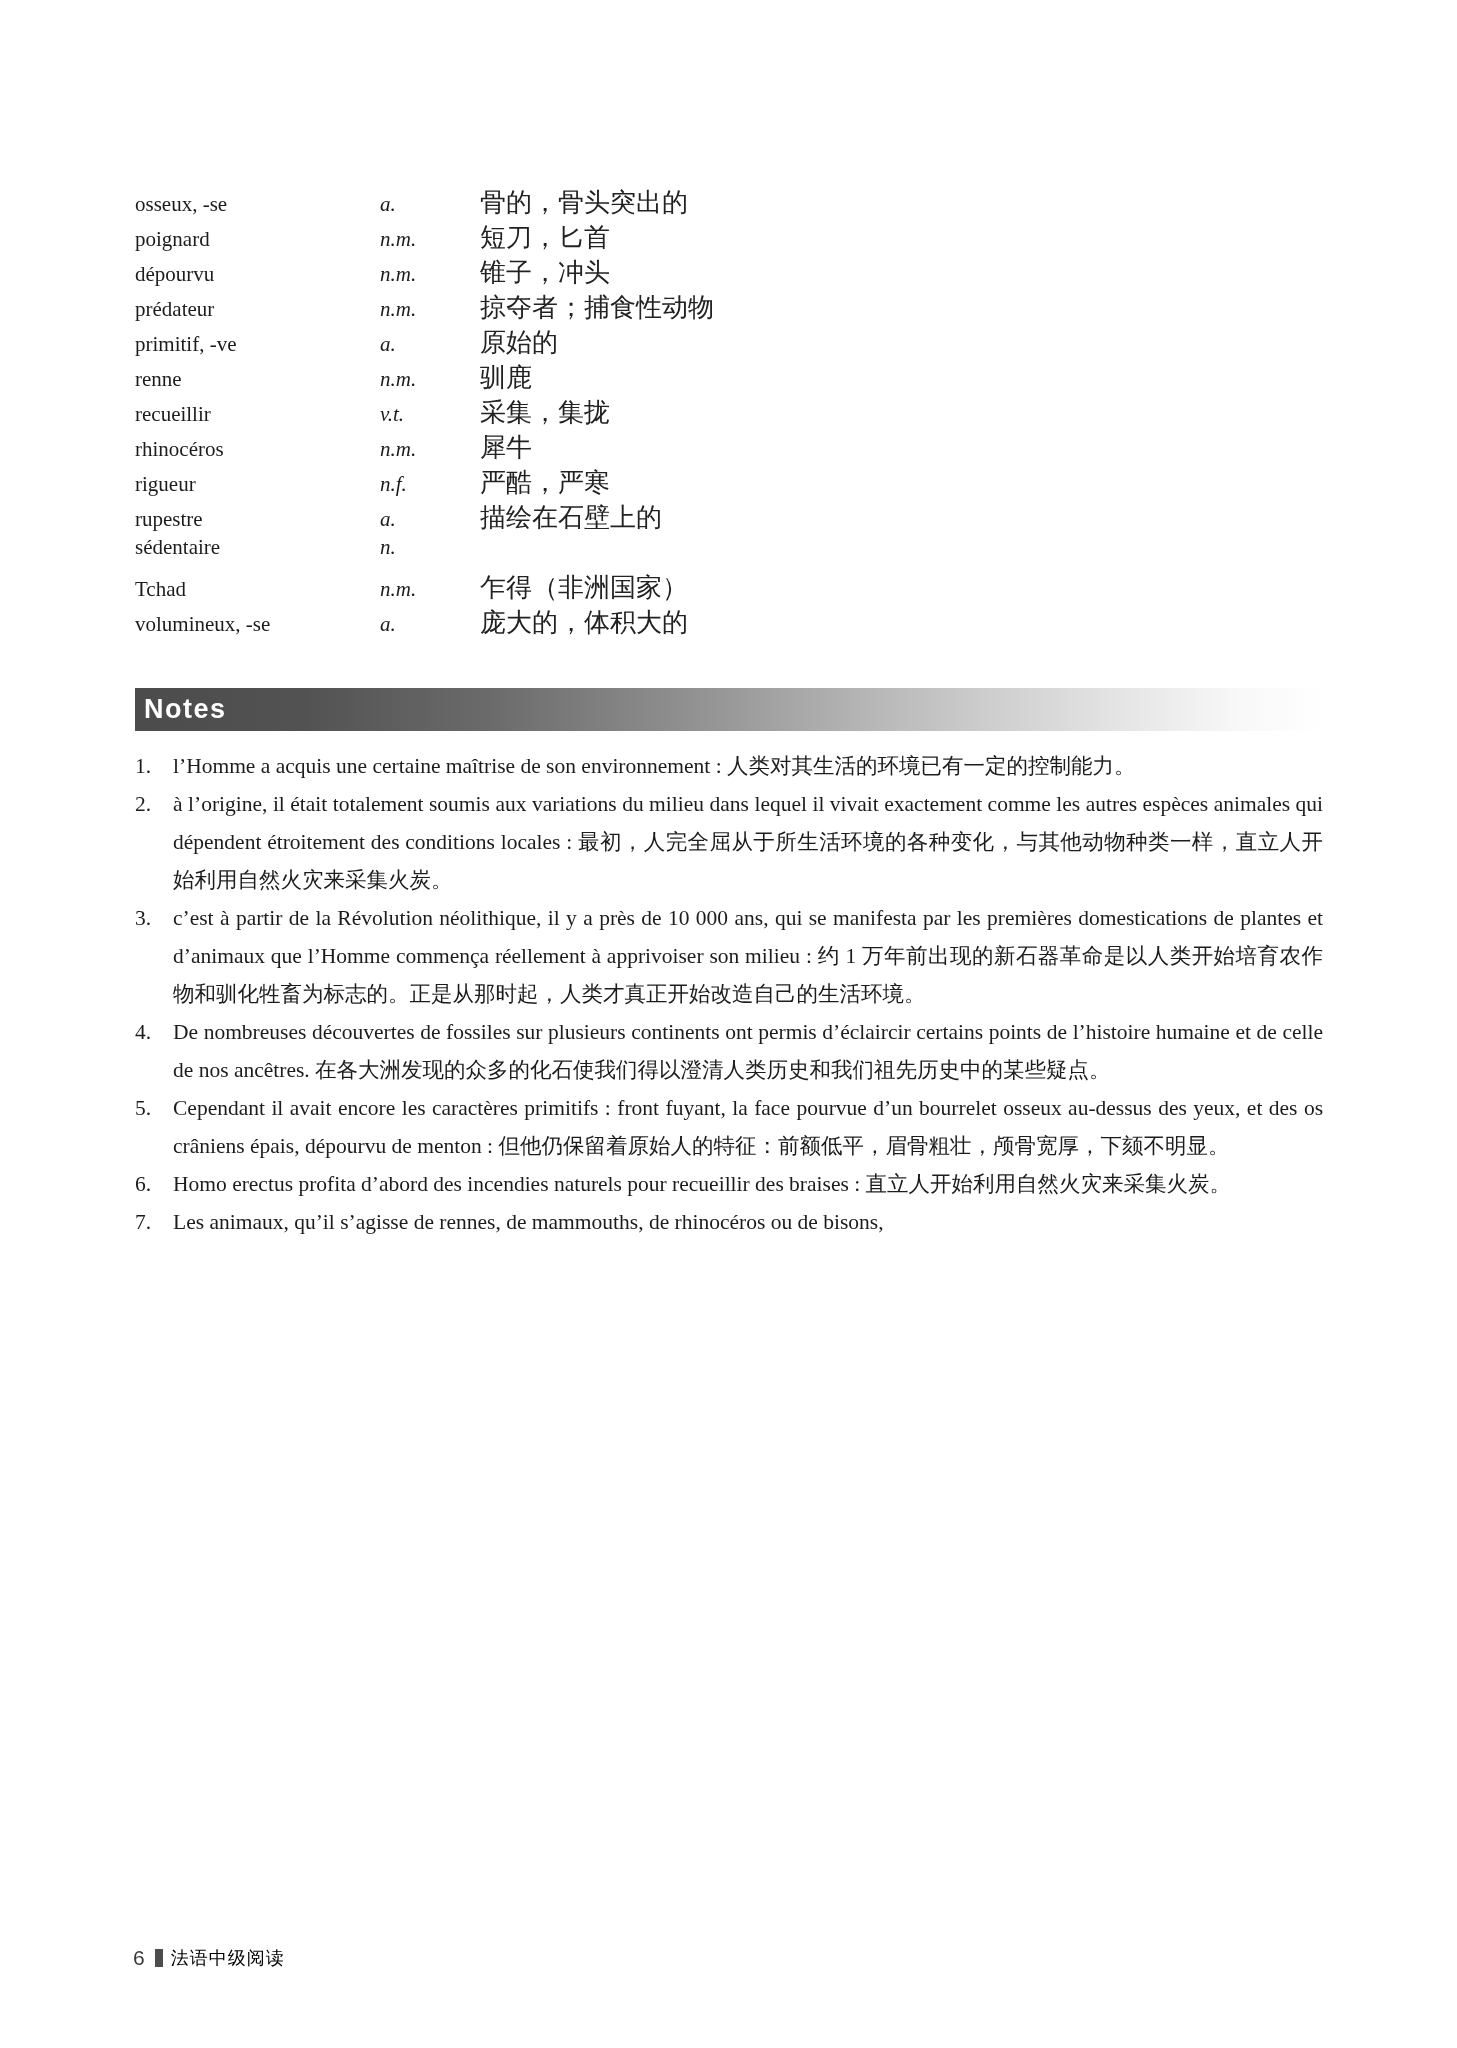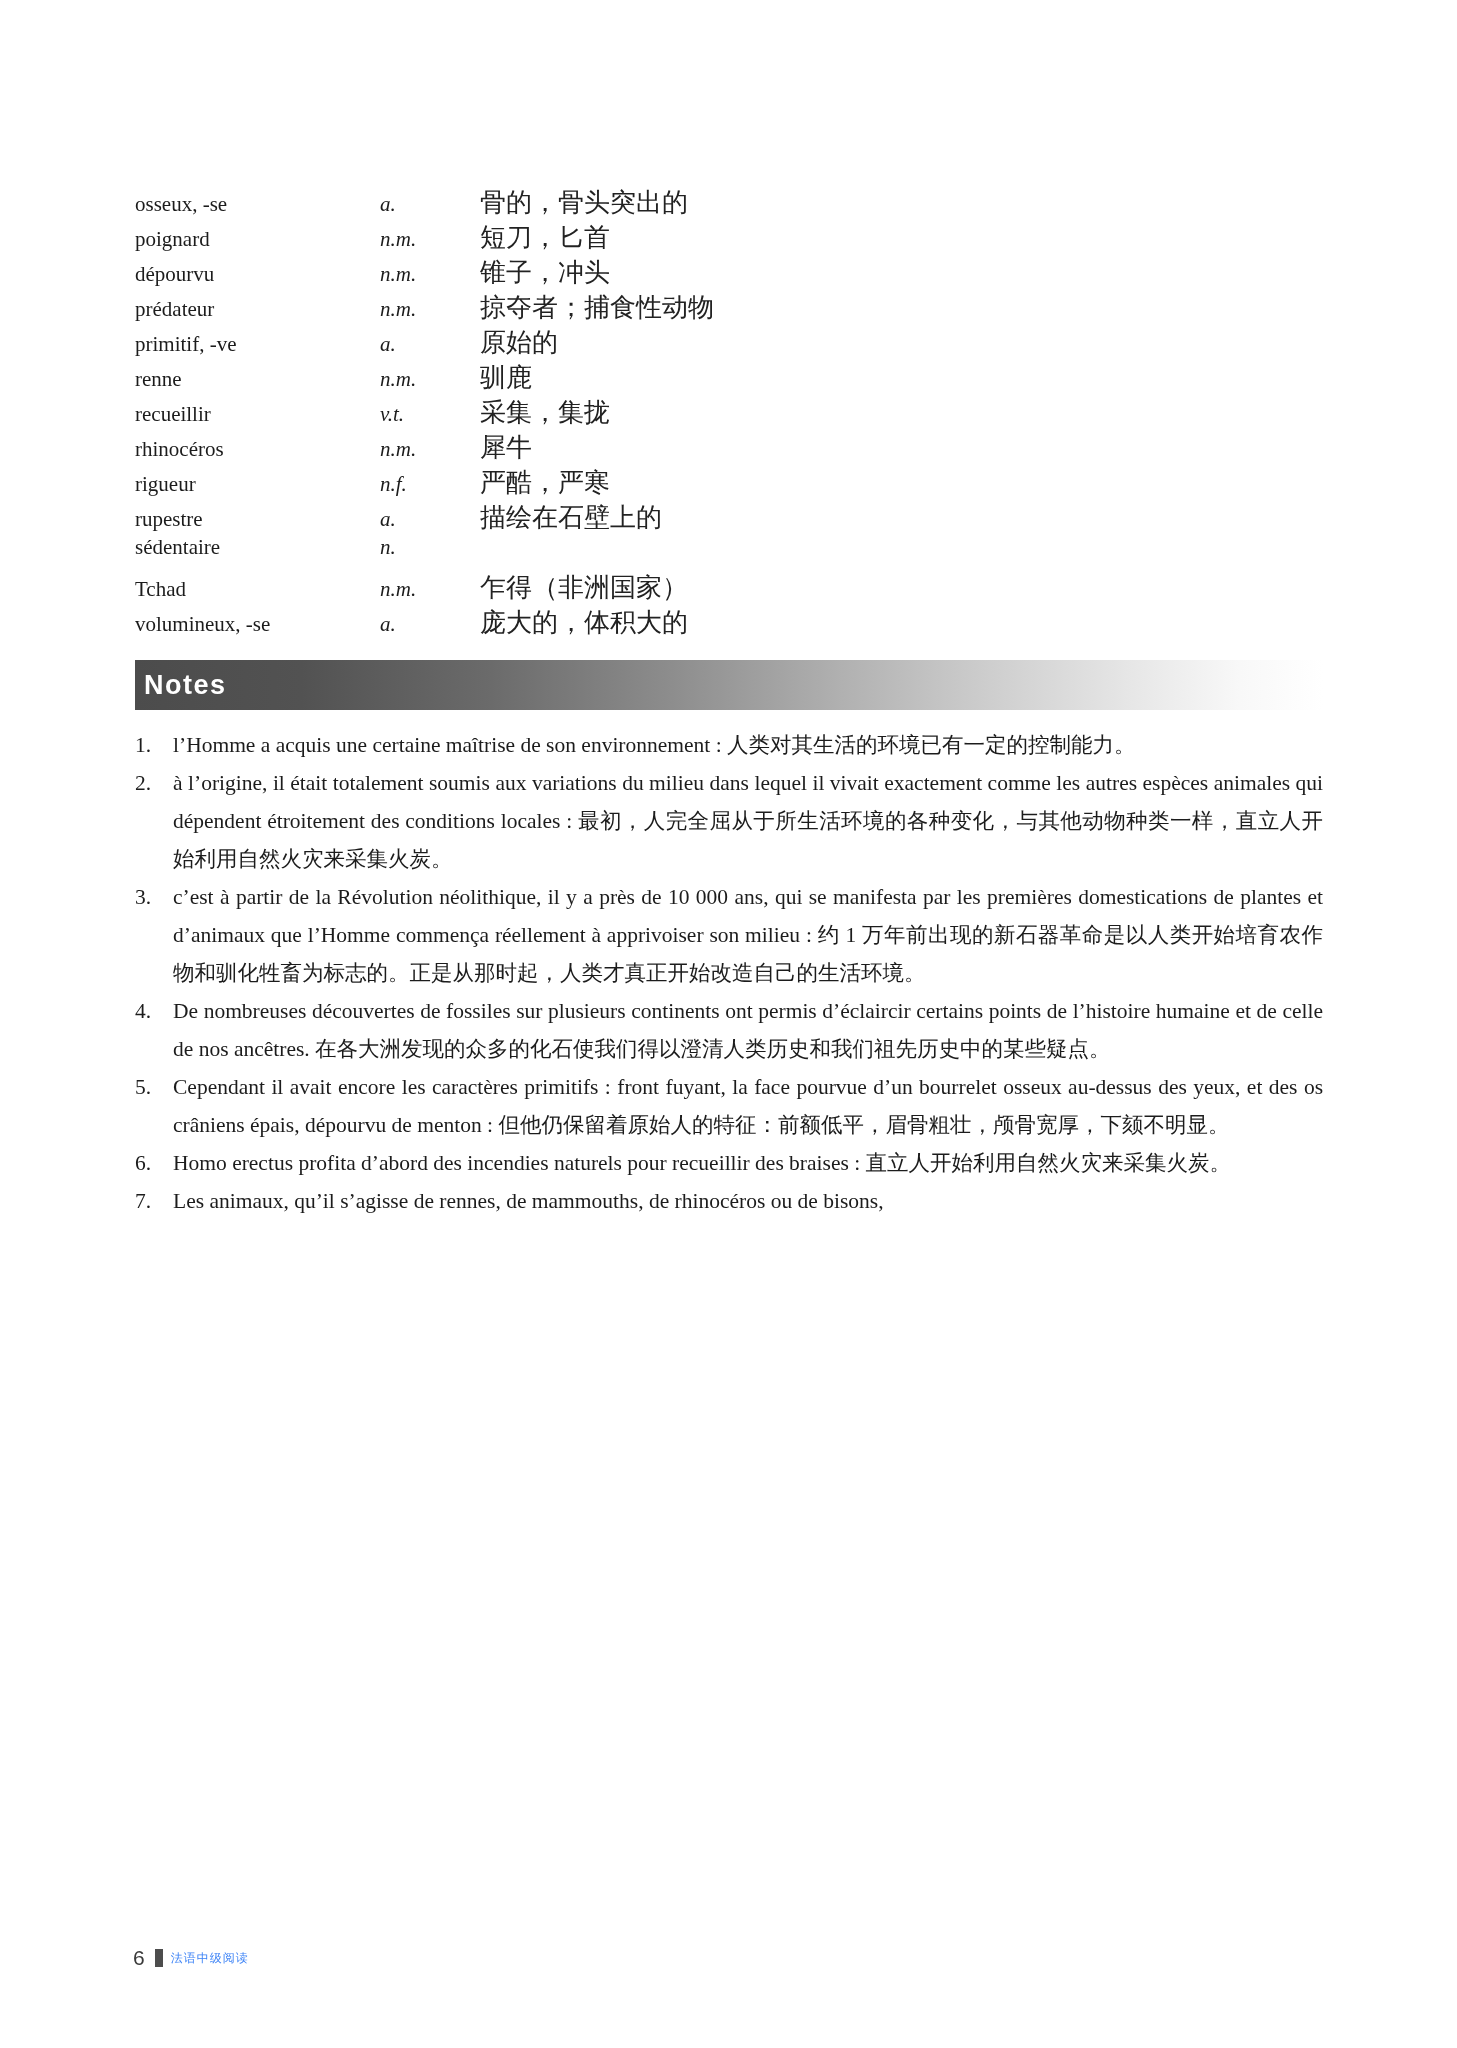--- a/index.html
+++ b/index.html
@@ -46,22 +46,22 @@
     font-family: "Liberation Serif", serif;
   }
   .vc {
     font-family: Liberation Serif, serif;
     font-size: 26px;
     color: #222;
   }
 
   
   .notes-bar {
-    margin-top: 20px;
-    height: 50px;
+    margin-top: 48px;
+    height: 43px;
     width: 100%;
     background: linear-gradient(90deg,
       #4c4c4c 0%, #525252 14%, #6b6b6b 30%, #8f8f8f 46%,
       #b2b2b2 60%, #cecece 72%, #e7e7e7 84%, #f8f8f8 93%, #ffffff 100%);
     display: flex;
     align-items: center;
   }
   .notes-title {
     color: #ffffff;
     font-family: "Liberation Sans", sans-serif;
@@ -105,22 +105,22 @@
     color: #3a3a3a;
   }
   .footer-divider {
     width: 8px;
     height: 18px;
     background: #4d4d4d;
     margin: 0 8px 0 10px;
   }
   .book-title {
     font-family: Liberation Sans, sans-serif;
-    font-size: 12px;
-    color: #3b82f6;
+    font-size: 18px;
+    color: #000000;
     letter-spacing: 1px;
   }
 </style>
 </head>
 <body>
 
 <div class="page">
   <div class="content">
 
     <div class="vocab">

